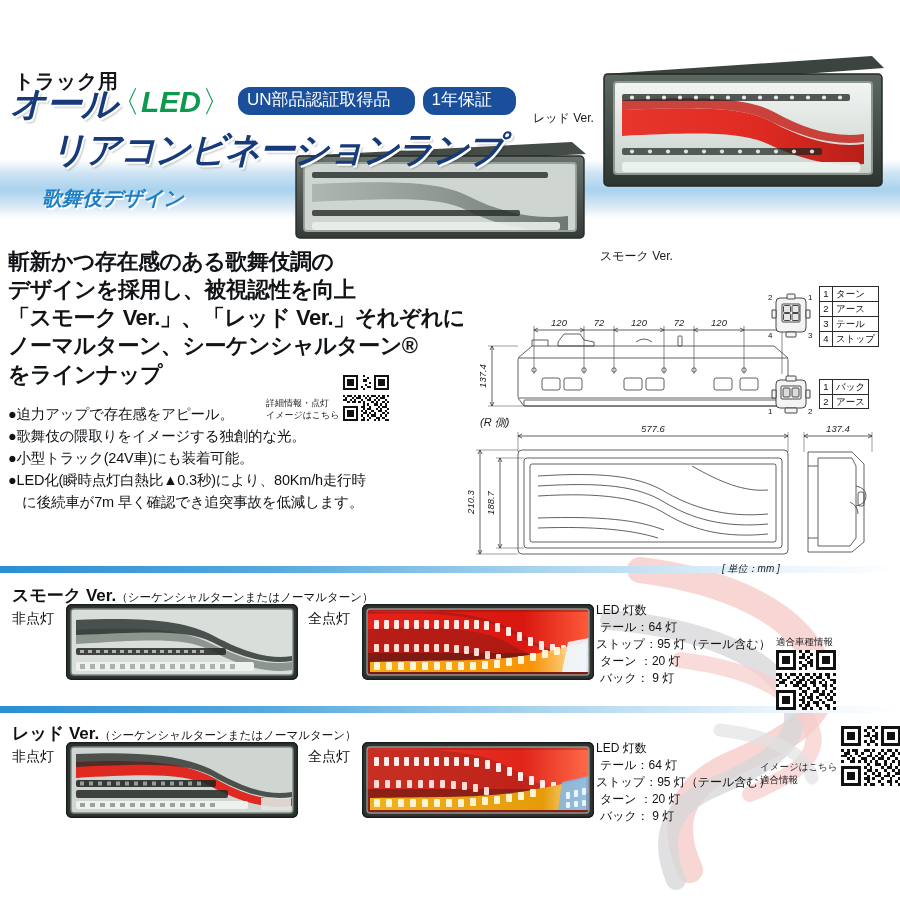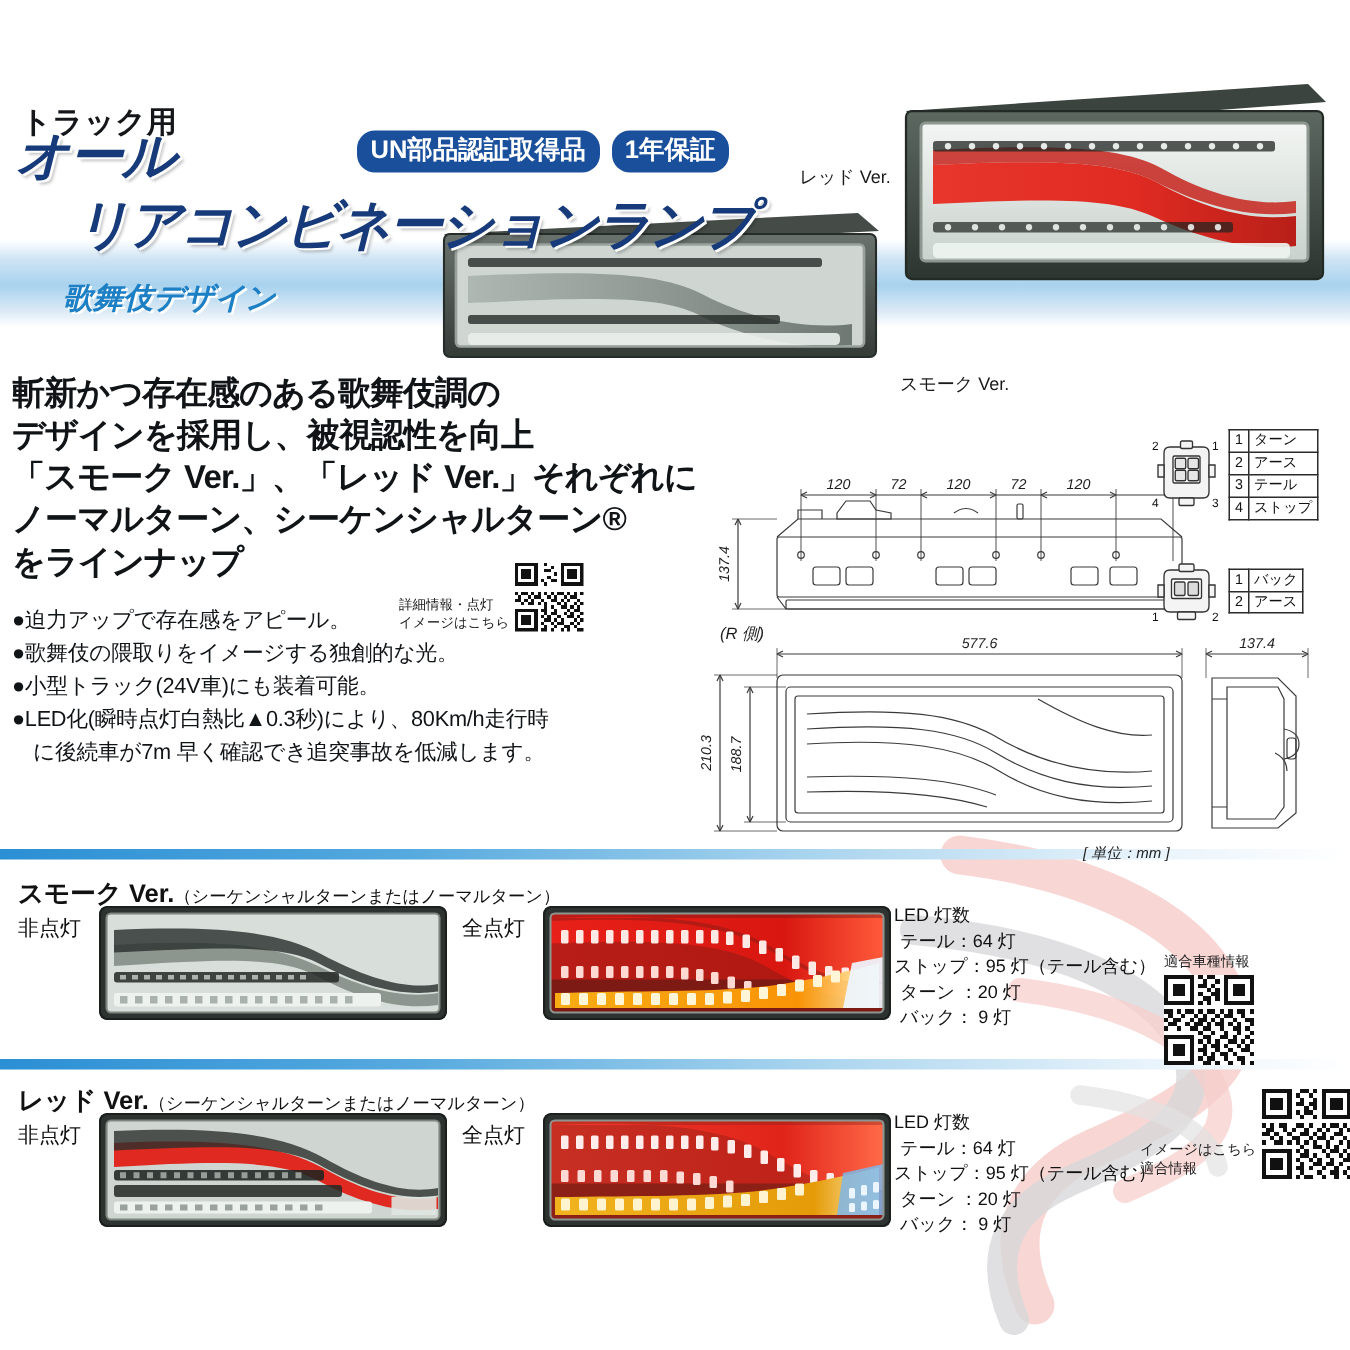--- a/index.html
+++ b/index.html
@@ -69,22 +69,22 @@
   .led-chip::after {
     content: "\3009";
     color: #0e9a4e; font-style: normal; font-weight: normal;
     font-size: 30px; margin-left: 1px;
   }
 
   .badges { position: absolute; left: 238px; top: 87px; display: flex; gap: 8px; }
   .badge {
     background: #1a4f9c;
     color: #ffffff;
-    font-size: 17px; font-weight: bold;
-    padding: 4px 9px 5px 9px;
+    font-size: 17px; font-weight: normal;
+    padding: 4px 24px 5px 9px;
     white-space: nowrap;
     line-height: 1.1;
     border-radius: 12px;
   }
 
   
   .hero-band {
     position: absolute; left: 0; top: 160px; width: 900px; height: 58px;
     background: linear-gradient(180deg, #ffffff 0%, #cfe4f4 22%, #a8d2ee 52%, #dceaf6 82%, #ffffff 100%);
     z-index: 1;
@@ -209,20 +209,21 @@
     <path d="M40 80 C130 88 205 115 222 165 C236 207 182 230 142 248 C106 264 86 292 106 340" fill="none" stroke="#b9b9bb" stroke-width="20" stroke-linecap="round" opacity=".8"></path>
     <path d="M110 120 C175 128 230 150 242 190 C252 222 212 240 180 254" fill="none" stroke="#f0a7a2" stroke-width="16" stroke-linecap="round" opacity=".75"></path>
     <path d="M150 190 C200 196 236 212 242 238" fill="none" stroke="#c9c9cb" stroke-width="13" stroke-linecap="round" opacity=".7"></path>
   </svg>
 
   <div class="hero-band"></div>
 
   <div class="header">
     <div class="kicker">トラック用</div>
     <div class="title-line1">オール</div>
+    <div class="led-chip">LED</div>
     <div class="title-line2">リアコンビネーションランプ</div>
 
     <div class="badges">
       <span class="badge">UN部品認証取得品</span>
       <span class="badge">1年保証</span>
     </div>
   </div>
 
   <div class="kabuki-banner">歌舞伎デザイン</div>
 

